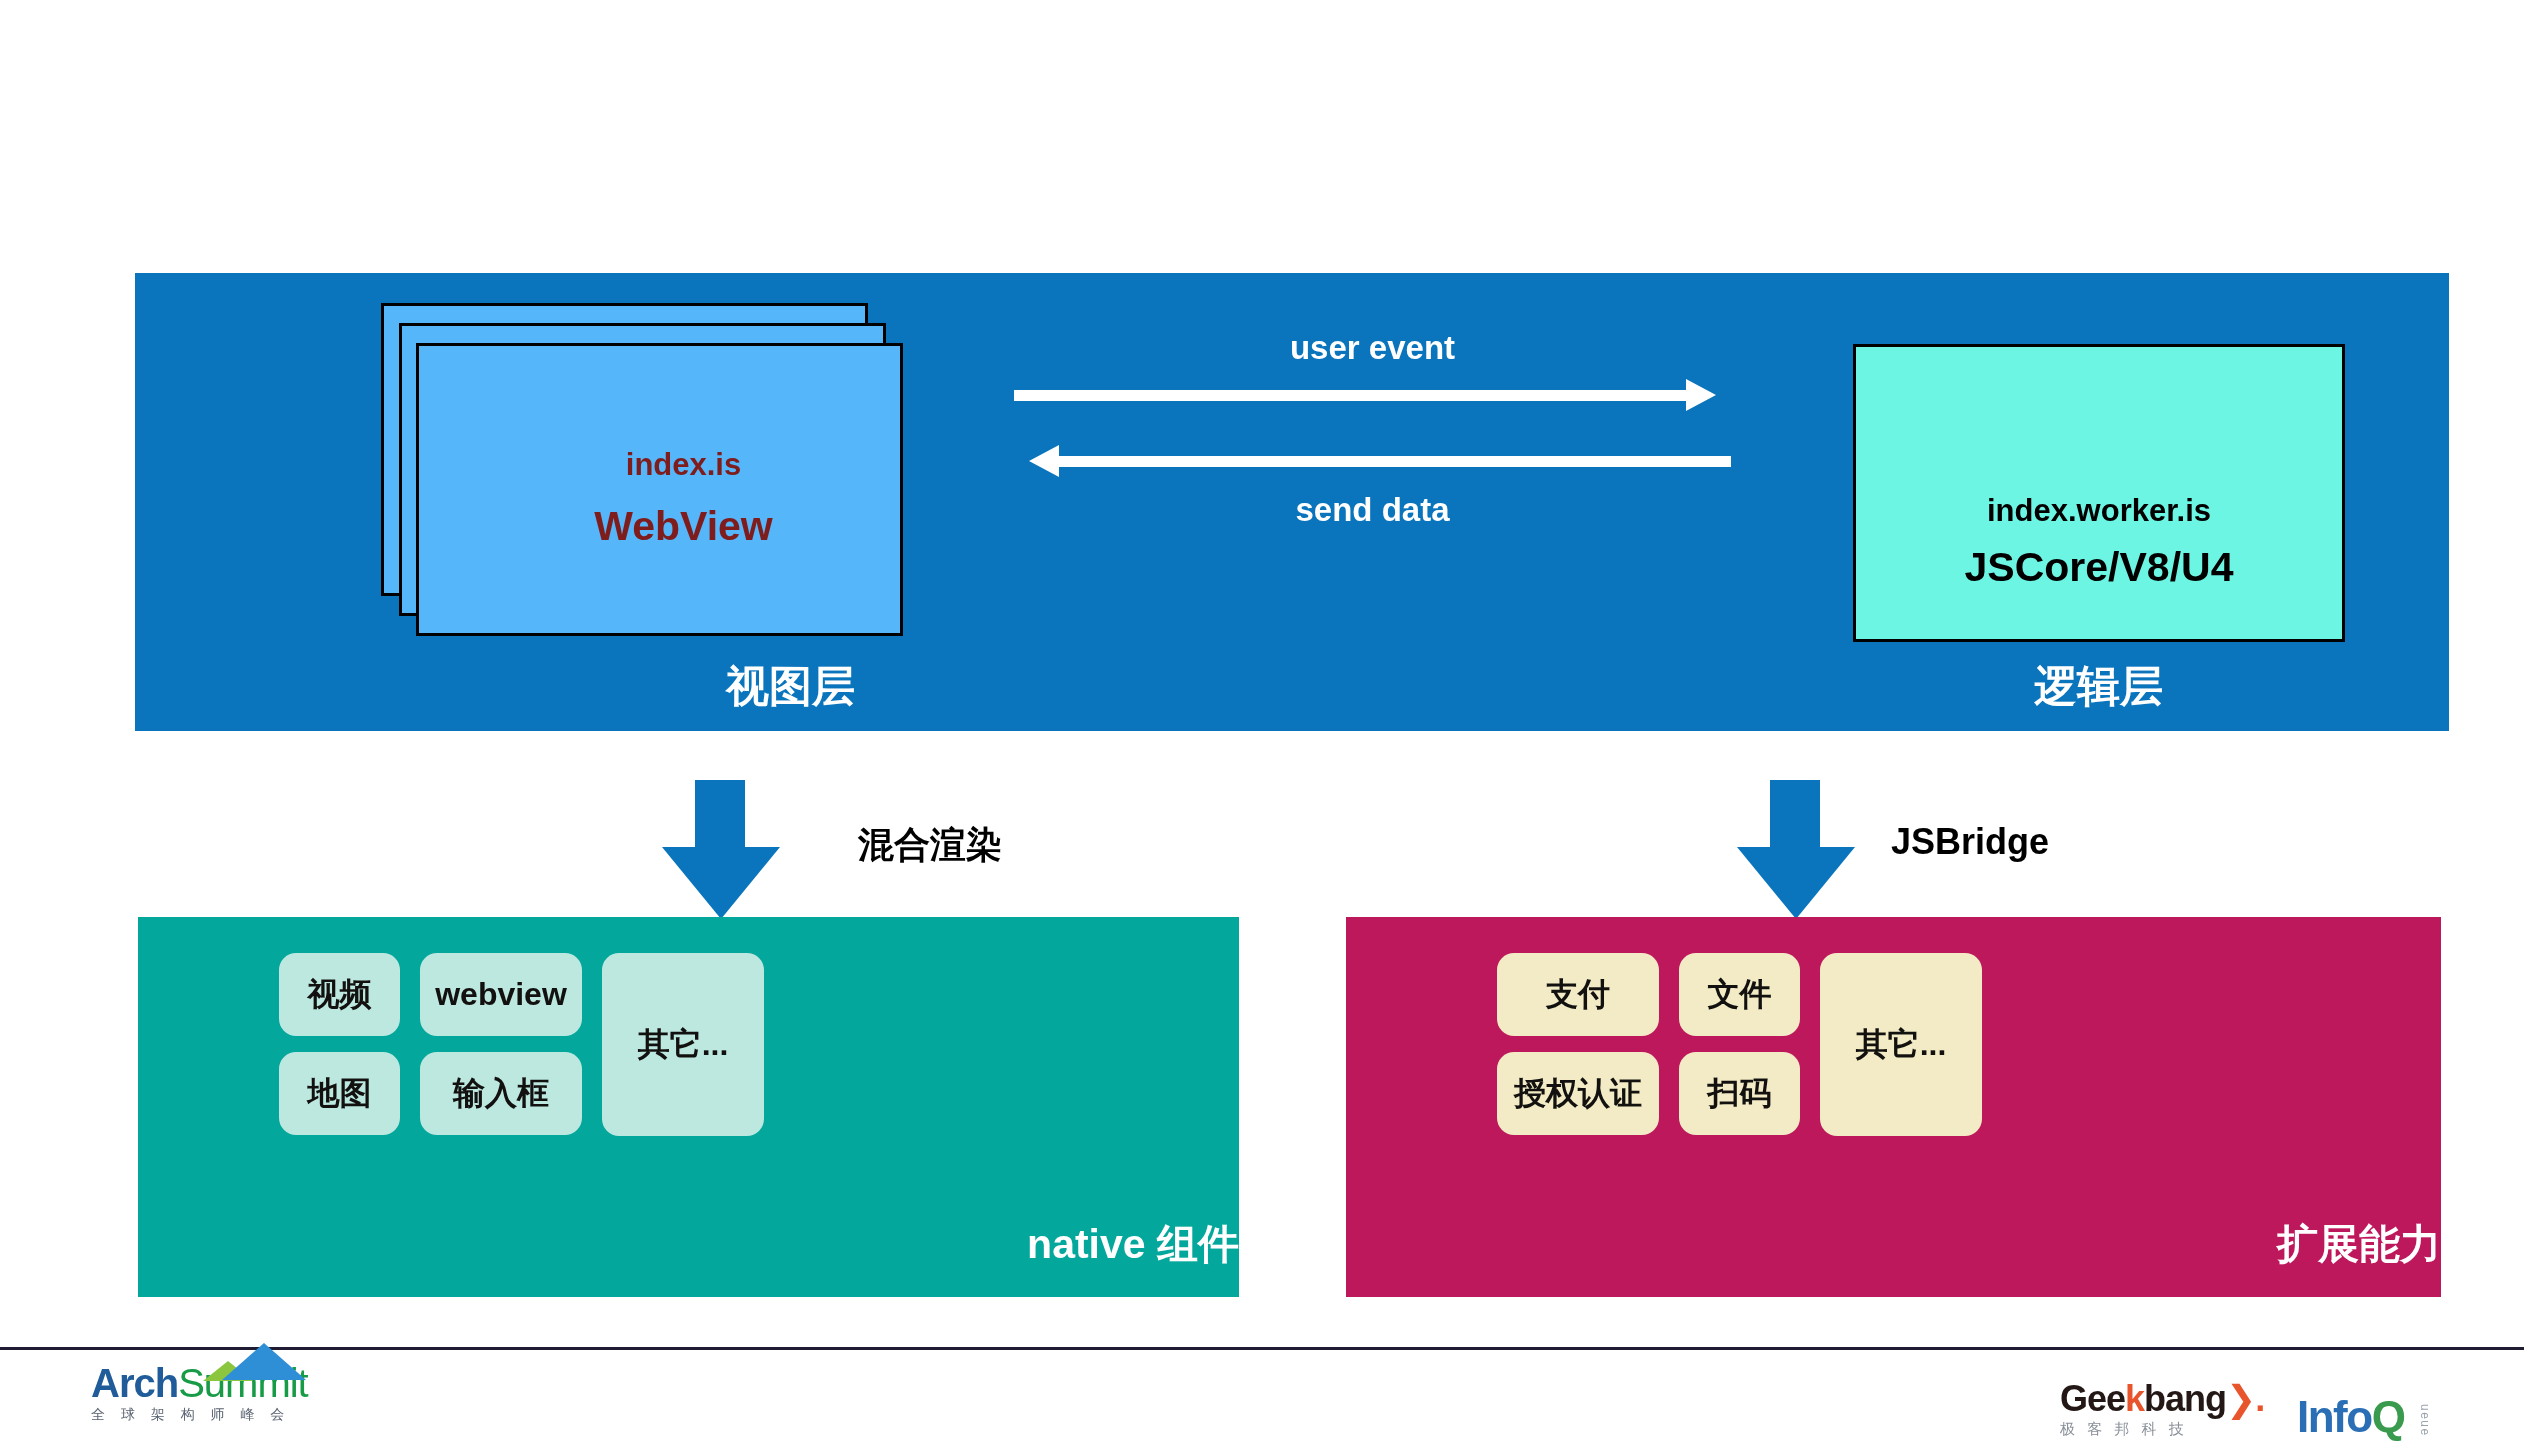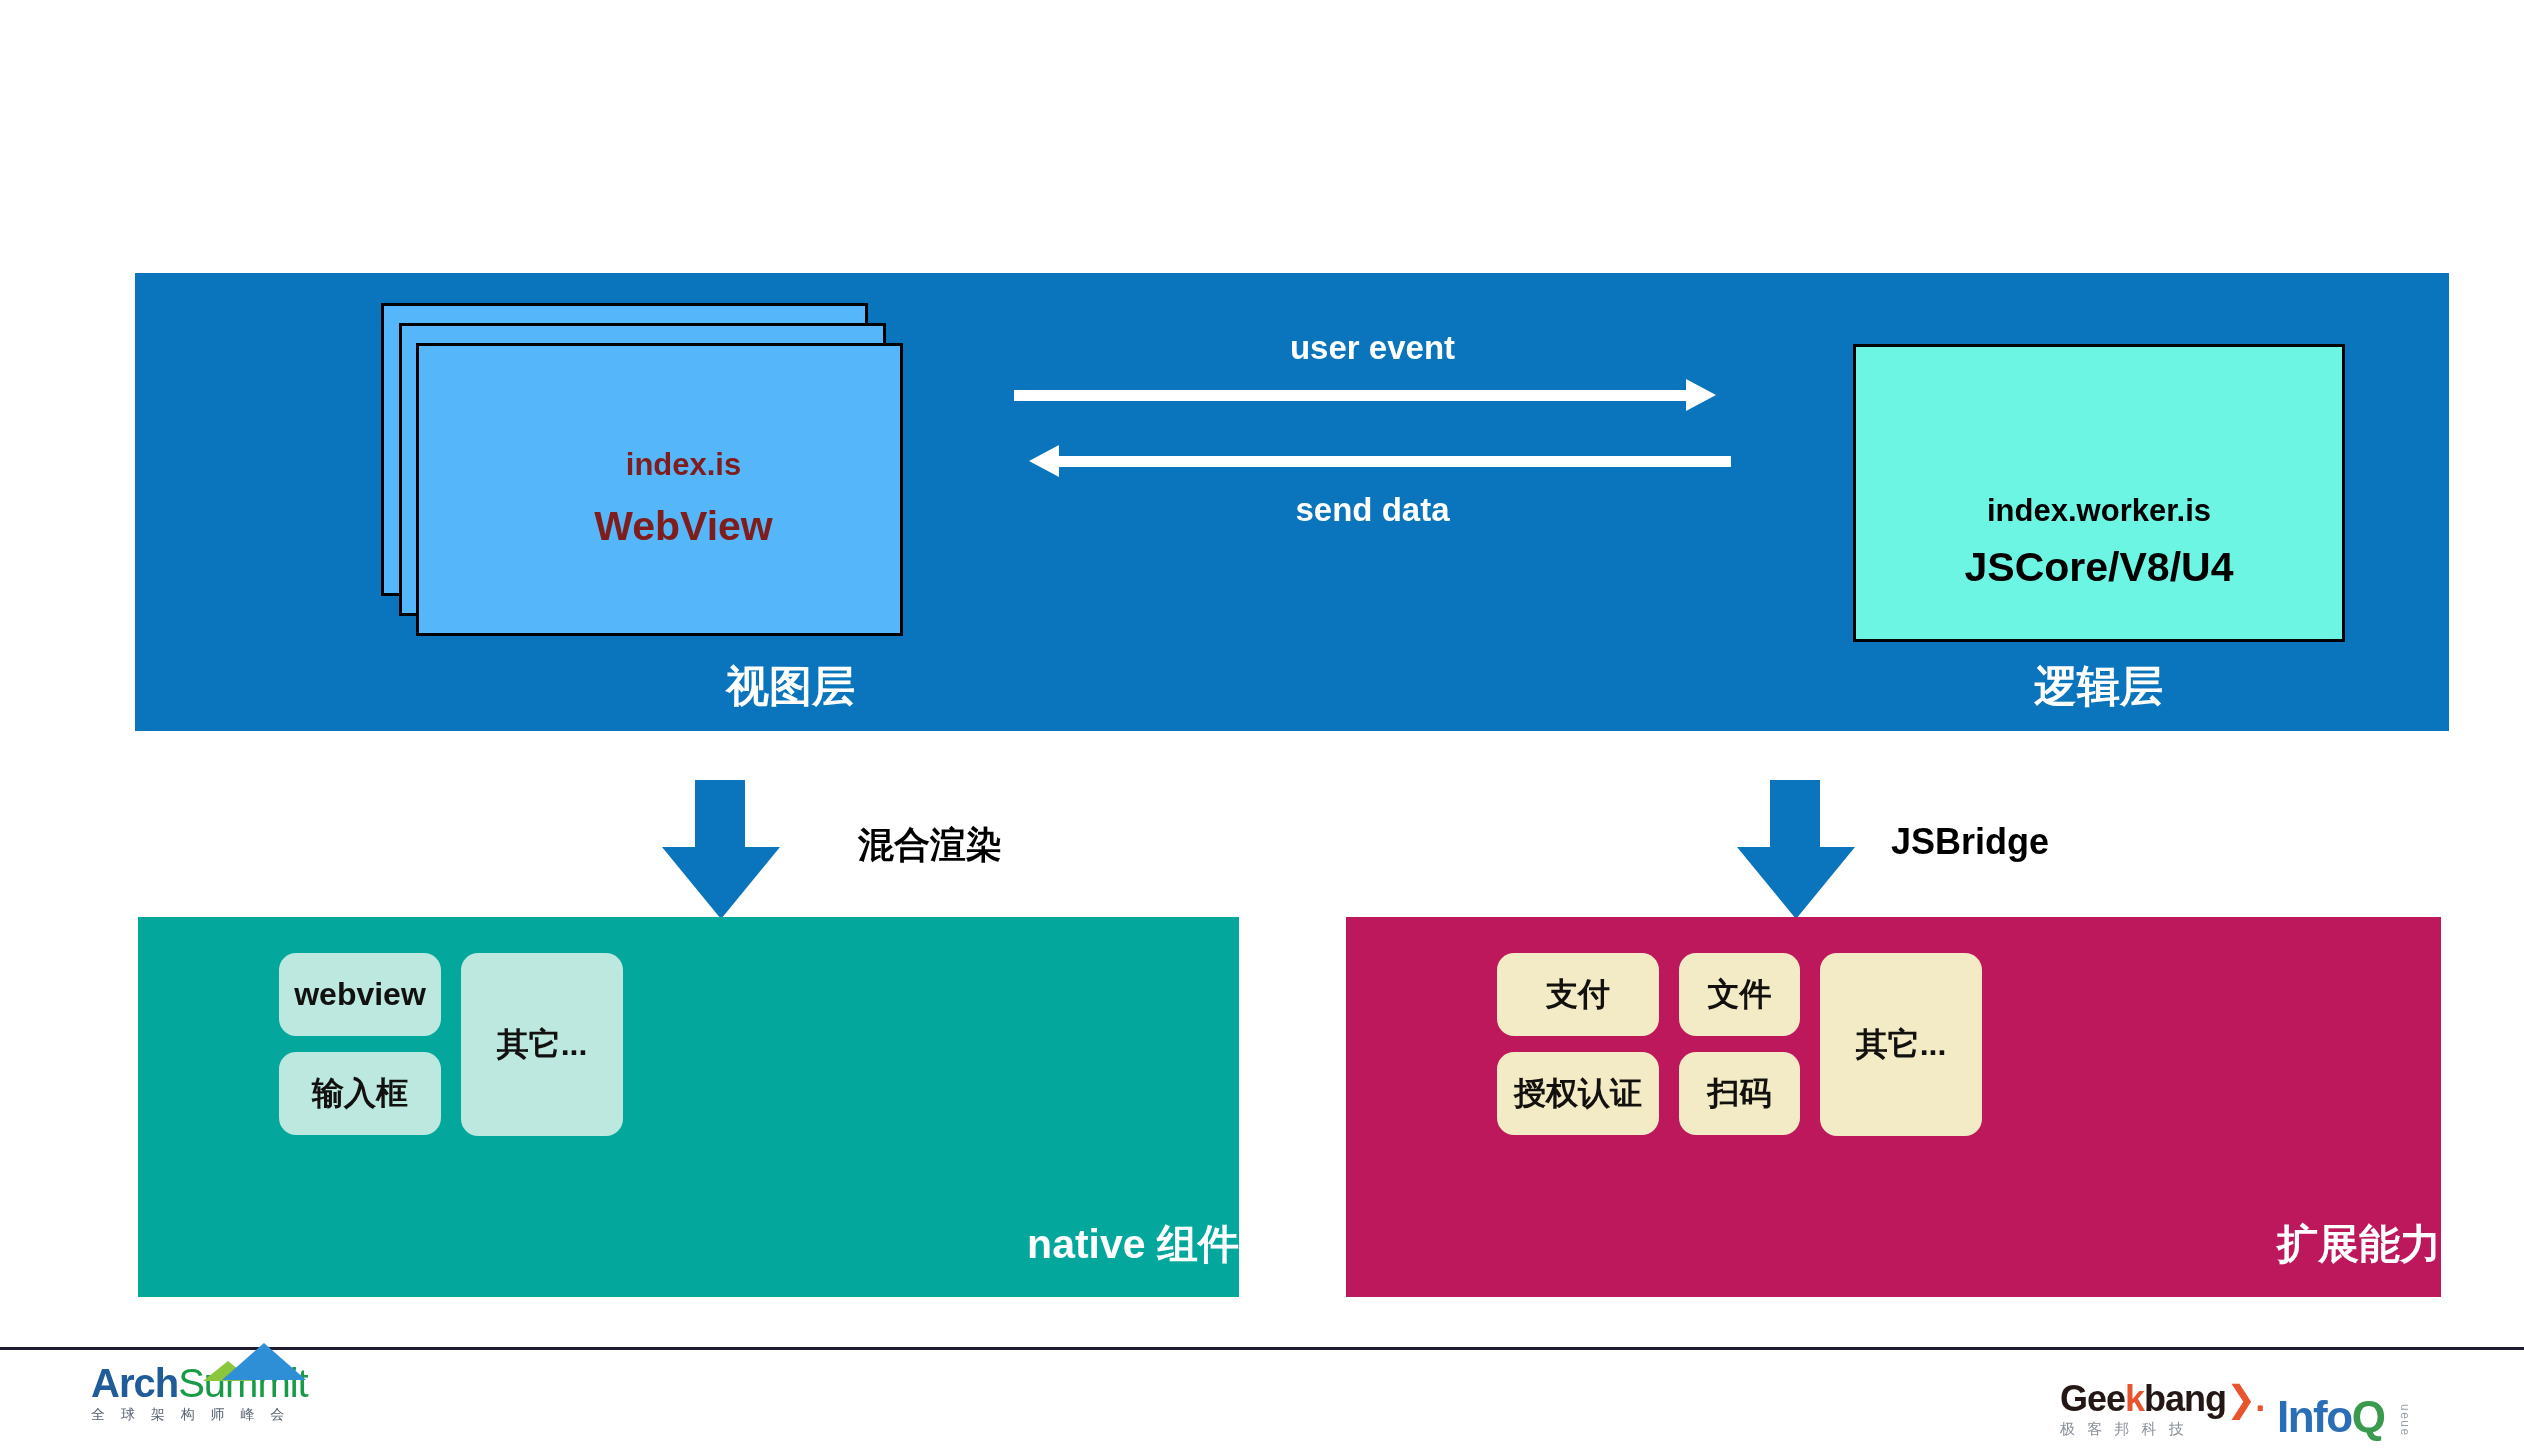--- a/index.html
+++ b/index.html
@@ -156,21 +156,21 @@
     white-space:nowrap;
   }
 
   
   .gb-wrap{position:relative;width:217px;}
   .gb-word{font-size:36px;font-weight:bold;color:#231815;line-height:1;letter-spacing:-1px;}
   .gb-k{color:#E8552D;}
   .gb-sub{margin-top:3px;font-size:15px;letter-spacing:4px;color:#8A9099;white-space:nowrap;}
 
   
-  .iq-wrap{position:relative;width:167px;}
+  .iq-wrap{position:relative;width:167px;margin-left:20px;}
   .iq-word{font-size:44px;font-weight:bold;line-height:1;letter-spacing:-1.5px;}
   .iq-info{color:#2A6EB5;}
   .iq-q{color:#3A9B4E;}
   .iq-ueue{
     position:absolute;left:135px;top:9px;font-size:12px;color:#9AA3AC;
     transform:rotate(90deg);transform-origin:left top;letter-spacing:1.5px;
   }
 </style>
 </head>
 <body>
@@ -219,20 +219,24 @@
 
   <div class="down-arrow a-right">
     <div class="dshaft"></div>
     <div class="dhead"></div>
   </div>
   <div class="bridge-label right">JSBridge</div>
 
   <div class="cap-panel green">
     <div class="chip-grid">
       <div class="chip-col">
+        <div class="chip small">视频</div>
+        <div class="chip small">地图</div>
+      </div>
+      <div class="chip-col">
         <div class="chip wide">webview</div>
         <div class="chip wide">输入框</div>
       </div>
       <div class="chip-col">
         <div class="chip tall">其它...</div>
       </div>
     </div>
     <div class="cap-footer">native 组件</div>
   </div>
 

